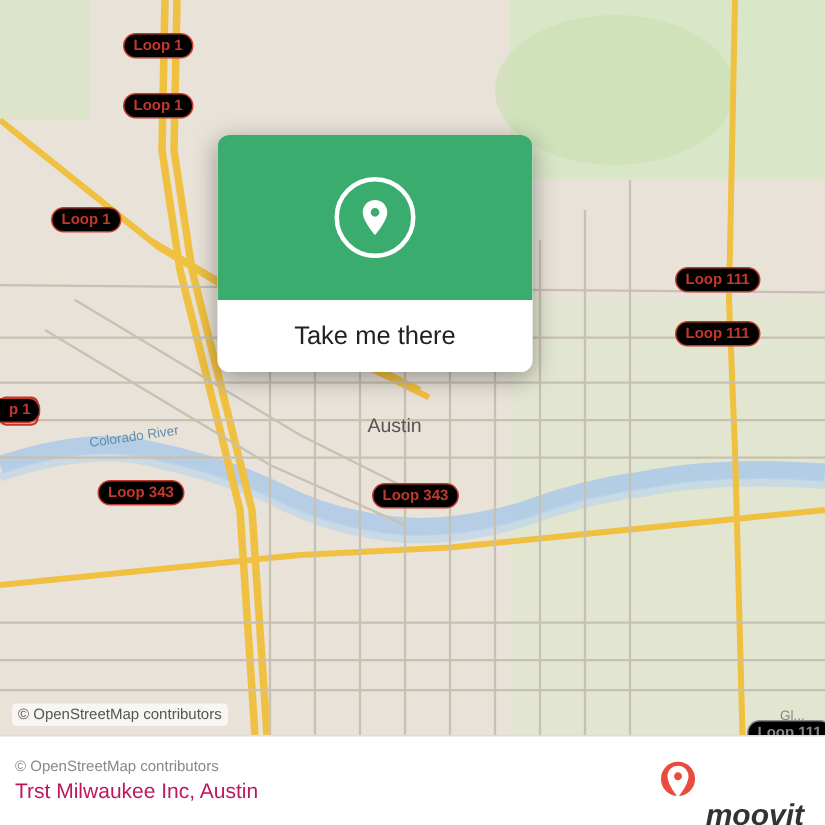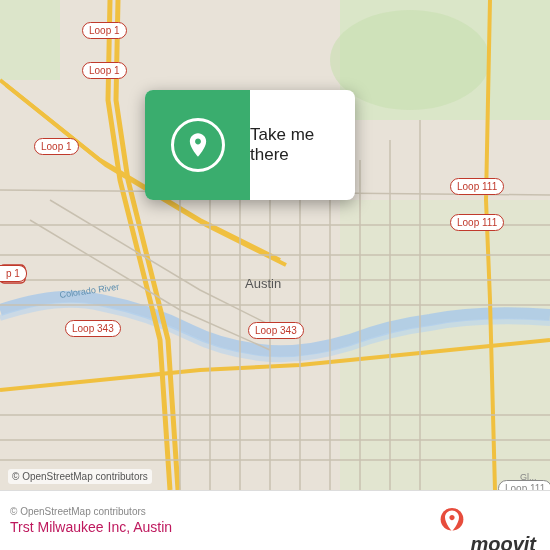--- a/index.html
+++ b/index.html
@@ -30,20 +30,21 @@
     #popup-card {
       position: absolute;
       top: 90px;
       left: 145px;
       width: 210px;
       background: white;
       border-radius: 8px;
       box-shadow: 0 4px 16px rgba(0,0,0,0.35);
       overflow: hidden;
       display: flex;
+      flex-direction: column;
       align-items: center;
     }
 
     #popup-green-section {
       background-color: #3aad6e;
       width: 100%;
       height: 110px;
       display: flex;
       align-items: center;
       justify-content: center;
@@ -118,27 +119,27 @@
     #moovit-wordmark {
       font-size: 18px;
       font-weight: bold;
       color: #333;
       font-style: italic;
     }
 
     
     .loop-badge {
       position: absolute;
-      background: #ffffff;
+      background: #000000;
       border: 1.5px solid #c0392b;
       border-radius: 10px;
       padding: 2px 6px;
       font-size: 10px;
       color: #c0392b;
-      font-weight: normal;
+      font-weight: bold;
       white-space: nowrap;
     }
   </style>
 </head>
 <body>
 
 <div id="map-container">
   
   <svg id="map-svg" viewBox="0 0 550 490" xmlns="http://www.w3.org/2000/svg">
 

